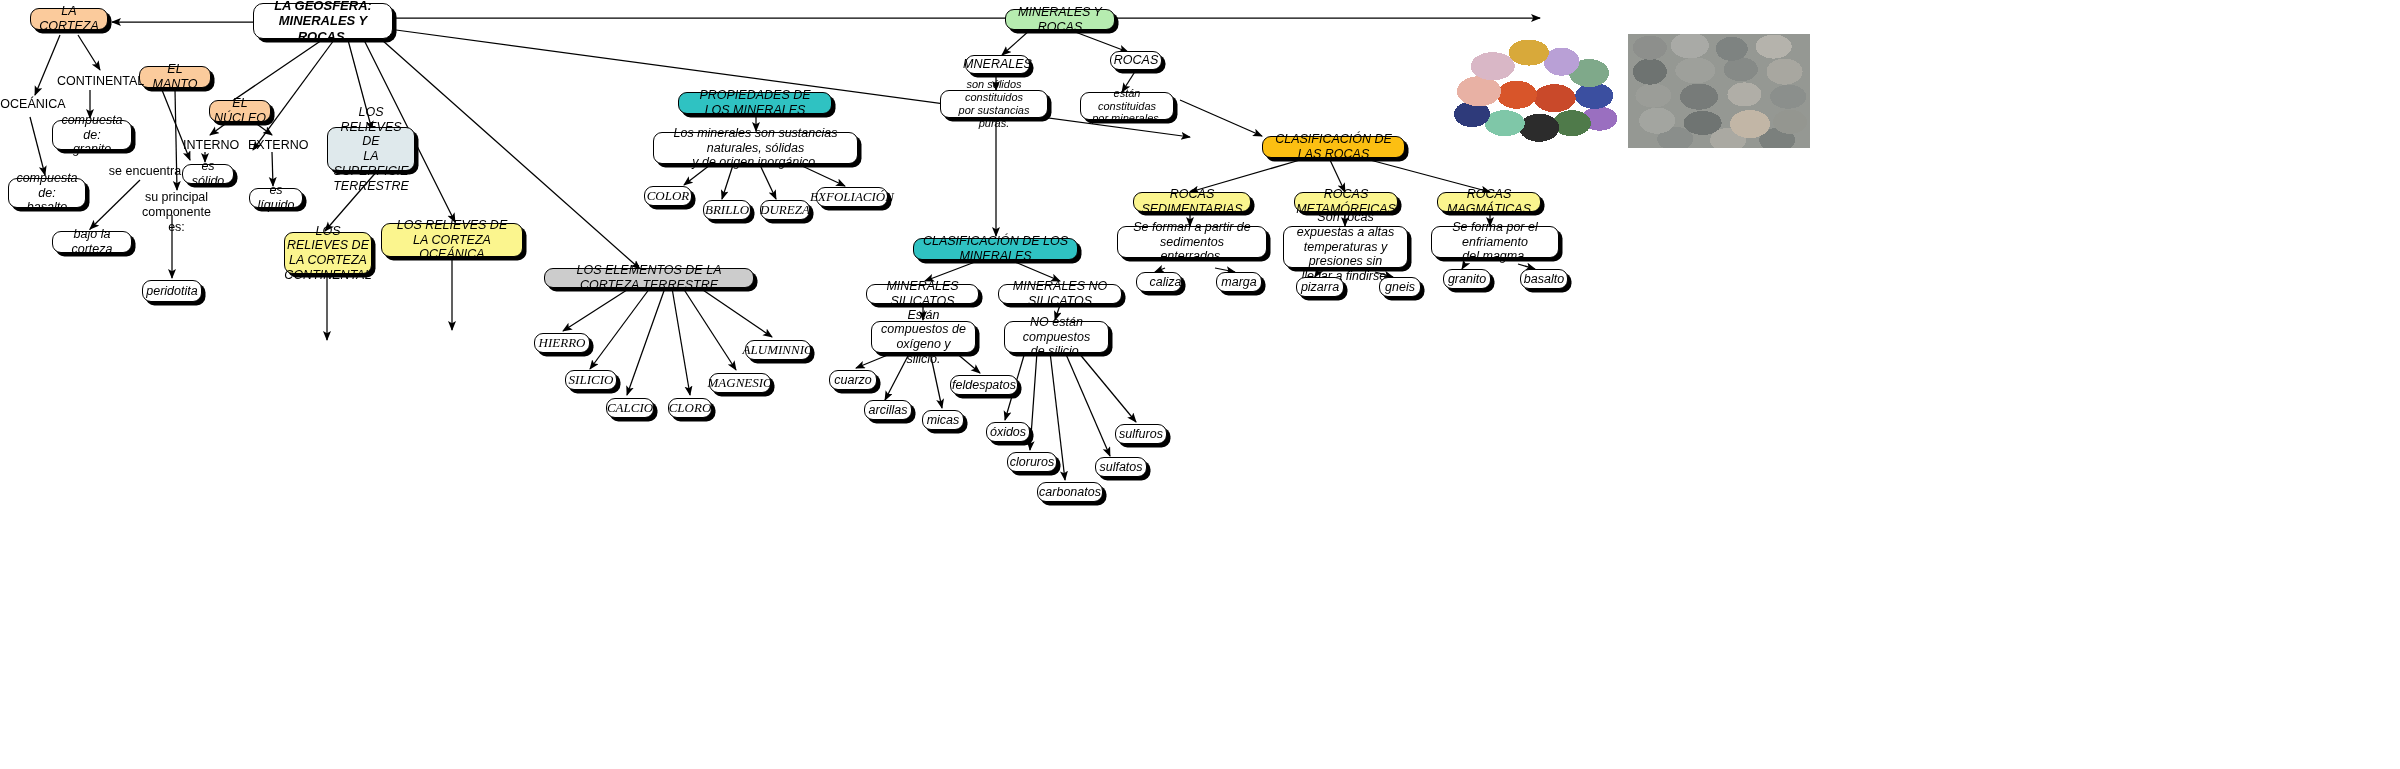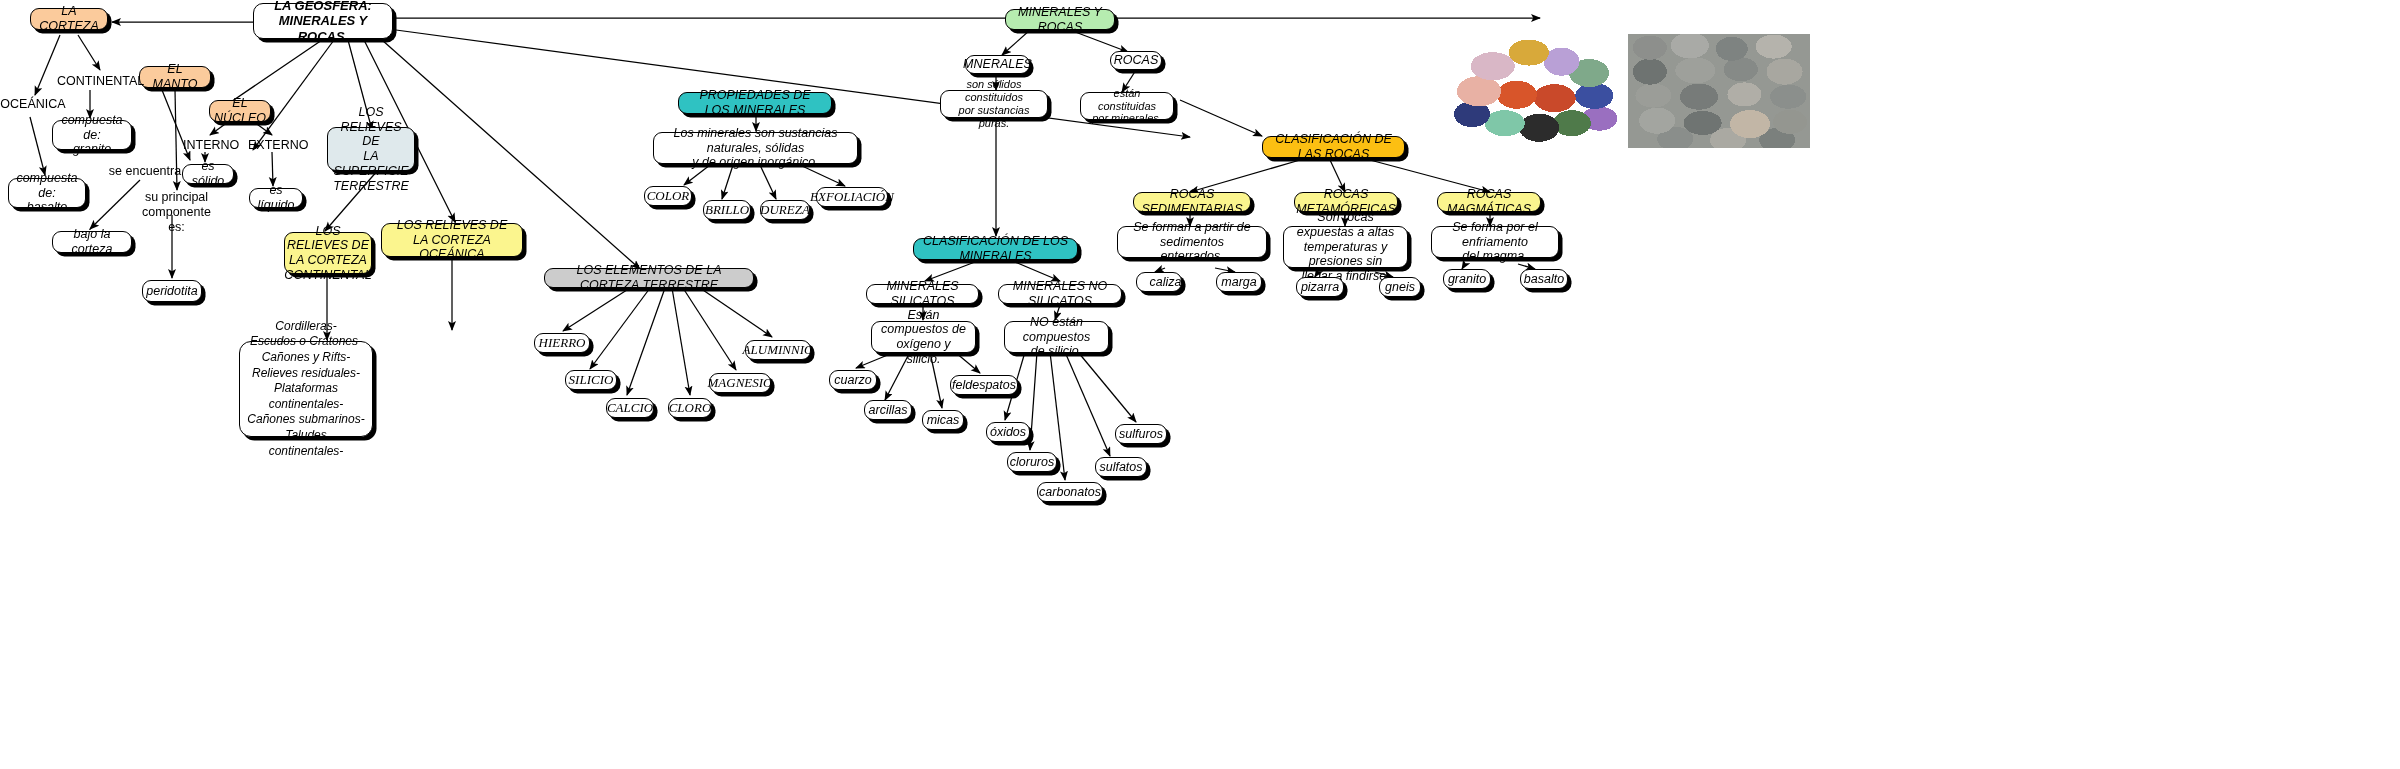--- a/index.html
+++ b/index.html
@@ -241,27 +241,20 @@
   <div class="node" style="left:249px;top:188px;width:54px;height:20px;">es líquido</div>
 
   <div class="node lightblue" style="left:327px;top:127px;width:88px;height:44px;white-space:pre-line;">LOS RELIEVES DE
 LA SUPERFICIE
 TERRESTRE</div>
   <div class="node yellow" style="left:284px;top:232px;width:88px;height:42px;white-space:pre-line;">LOS RELIEVES DE
 LA CORTEZA
 CONTINENTAL</div>
   <div class="node yellow" style="left:381px;top:223px;width:142px;height:34px;white-space:pre-line;">LOS RELIEVES DE LA CORTEZA
 OCEÁNICA</div>
-  <div class="node list" style="left:239px;top:341px;width:134px;height:96px;white-space:pre-line;">Cordilleras-
-Escudos o Cratones-
-Cañones y Rifts-
-Relieves residuales-
-Plataformas continentales-
-Cañones submarinos-
-Taludes continentales-</div>
 
   <div class="node gray" style="left:544px;top:268px;width:210px;height:20px;">LOS ELEMENTOS DE LA CORTEZA TERRESTRE</div>
   <div class="node serif" style="left:534px;top:333px;width:56px;height:20px;">HIERRO</div>
   <div class="node serif" style="left:565px;top:370px;width:52px;height:20px;">SILICIO</div>
   <div class="node serif" style="left:606px;top:398px;width:48px;height:20px;">CALCIO</div>
   <div class="node serif" style="left:668px;top:398px;width:44px;height:20px;">CLORO</div>
   <div class="node serif" style="left:709px;top:373px;width:62px;height:20px;">MAGNESIO</div>
   <div class="node serif" style="left:745px;top:340px;width:66px;height:20px;">ALUMINNIO</div>
 
   <div class="node teal" style="left:678px;top:92px;width:154px;height:22px;">PROPIEDADES DE LOS MINERALES</div>

